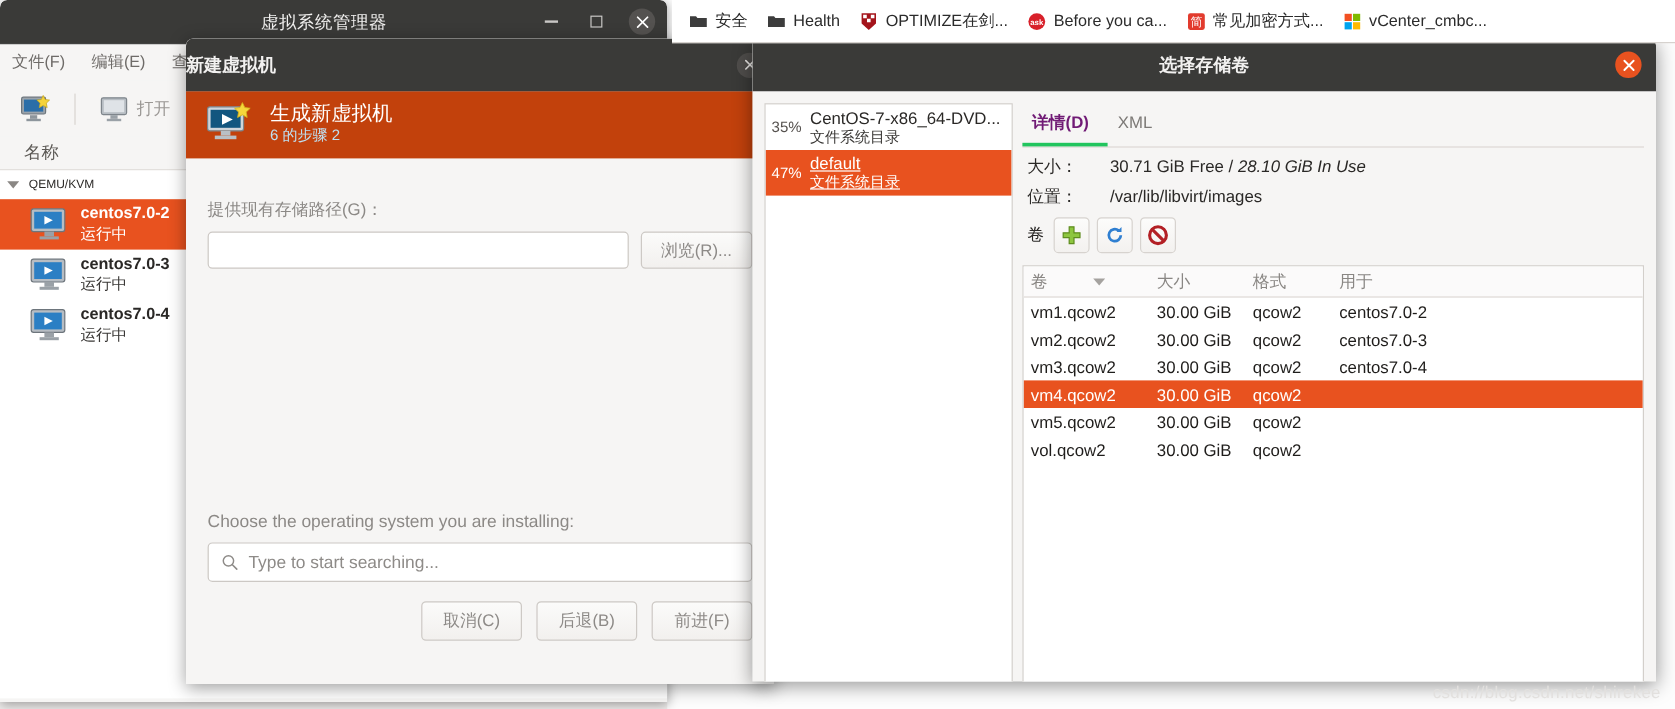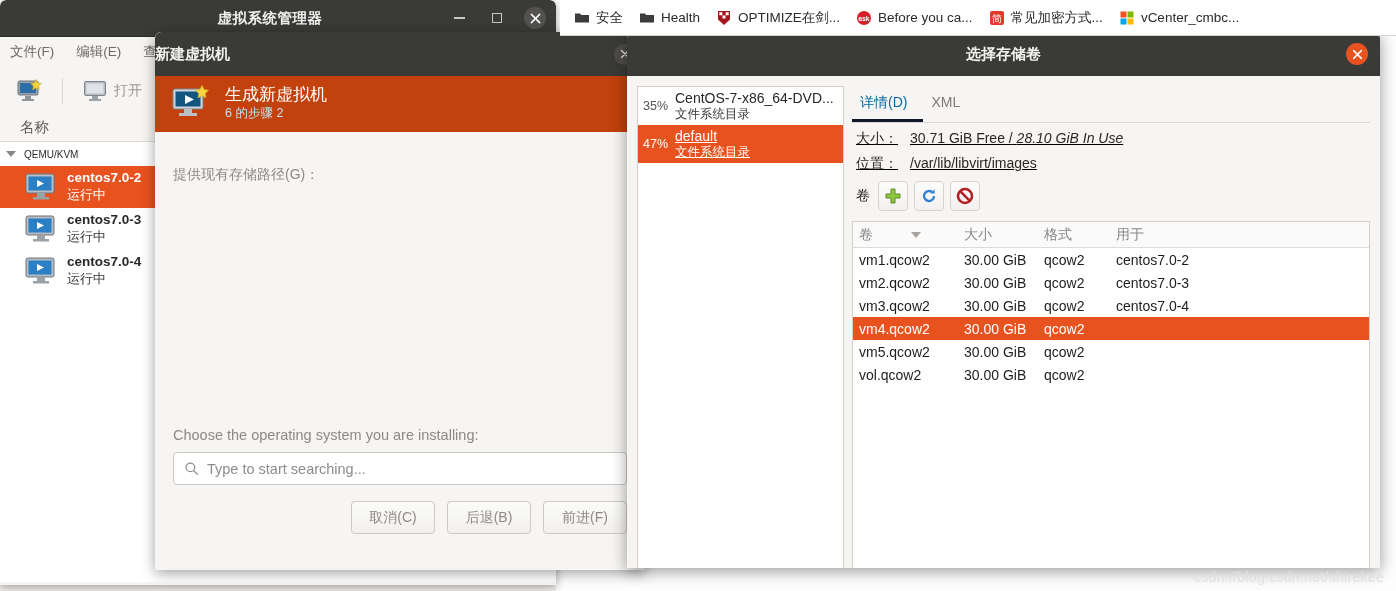--- a/index.html
+++ b/index.html
@@ -35,21 +35,21 @@
     z-index: 2;
   }
   .vmm-titlebar {
     height: 37px; background: #3a3a38;
     border-radius: 6px 6px 0 0;
     display: flex; align-items: center; position: relative;
     border-bottom: 1px solid #2a2a28;
   }
   .vmm-title {
     position: absolute; left: 0; right: 16px; text-align: center;
-    color: #f2f1f0; font-size: 14.5px; font-weight: bold;
+    color: #f2f1f0; font-size: 14.5px; font-weight: normal;
     letter-spacing: .5px;
   }
   .wbtns { position: absolute; right: 10px; display: flex; align-items: center; gap: 16px; }
   .wb { width: 22px; height: 22px; display: flex; align-items: center; justify-content: center; color: #c9c7c5; }
   .wb.close { background: #545250; border-radius: 50%; color: #ffffff; }
   .wb .dash { width: 11px; height: 1.6px; background: #c9c7c5; display: block; }
   .wb .sq { width: 10px; height: 10px; border: 1.6px solid #c9c7c5; display: block; }
 
   .vmm-menubar { height: 30px; display: flex; align-items: center; gap: 22px; padding-left: 10px; background: #f6f5f4; }
   .menu-item { font-size: 13.5px; color: #6e6b68; }
@@ -123,22 +123,22 @@
   .pool-row.sel .pool-pct { color: #ffffff; }
   .pool-name { font-size: 14px; color: #2a2826; line-height: 1.2; white-space: nowrap; overflow: hidden; text-overflow: ellipsis; max-width: 160px; }
   .pool-kind { font-size: 12.5px; color: #3a3836; line-height: 1.25; }
   .pool-row.sel .pool-name, .pool-row.sel .pool-kind { color: #ffffff; text-decoration: underline; }
   .pool-toolbar { display: flex; gap: 6px; padding: 8px 0 0 14px; }
   .sq-btn { width: 30px; height: 30px; border: 1px solid #d7d3cf; border-radius: 4px; background: linear-gradient(#fcfcfb,#f3f1ef); display: flex; align-items: center; justify-content: center; }
 
   .detail-pane { flex: 1; display: flex; flex-direction: column; }
   .tabs { display: flex; gap: 0; border-bottom: 1px solid #dcd8d4; }
   .tab { padding: 8px 16px 7px 8px; font-size: 14px; color: #7d7a77; }
-  .tab.active { color: #0369a1; font-weight: normal; border-bottom: 3px solid #0f172a; }
-  .kv { display: flex; gap: 6px; padding: 7px 4px 0 4px; font-size: 14px; text-decoration: underline; }
+  .tab.active { color: #701a75; font-weight: bold; border-bottom: 3px solid #22c55e; }
+  .kv { display: flex; gap: 21px; padding: 7px 4px 0 4px; font-size: 14px; }
   .kv .k { color: #2a2826; min-width: 48px; }
   .kv .v { color: #2a2826; }
   .kv .v i { font-style: italic; }
   .vol-tools { display: flex; align-items: center; gap: 6px; padding: 8px 4px 6px 4px; }
   .vol-tools .lbl { font-size: 14px; color: #2a2826; margin-right: 2px; }
 
   .vol-table { flex: 1; margin-top: 4px; border: 1px solid #d3cfcb; background: #ffffff; overflow: hidden; }
   .vt-head { display: flex; height: 26px; align-items: center; border-bottom: 1px solid #dedad6; background: #fbfafa; }
   .vt-head div { font-size: 14px; color: #8a8784; padding-left: 6px; }
   .vt-row { display: flex; height: 23px; align-items: center; }
@@ -333,20 +333,24 @@
         <path d="M31 0.5l2 4.1 4.5.6-3.3 3.2.8 4.5-4-2.2-4 2.2.8-4.5L24.5 5.2l4.5-.6z" fill="#f6d63c" stroke="#d4b31c" stroke-width=".7"></path>
       </svg>
       <div class="wiz-h-txt">
         <div class="t1">生成新虚拟机</div>
         <div class="t2">6 的步骤 2</div>
       </div>
     </div>
 
     <div class="wiz-body">
       <div class="field-label">提供现有存储路径(G)：</div>
+      <div class="row-inline">
+        <input class="txt-input" type="text" value="" style="">
+        <div class="btn">浏览(R)...</div>
+      </div>
 
       <div class="wiz-bottom">
         <div class="os-label">Choose the operating system you are installing:</div>
         <div class="search-box">
           <svg width="15" height="15" viewBox="0 0 16 16">
               <circle cx="6.8" cy="6.8" r="4.6" fill="none" stroke="#8e8b88" stroke-width="1.3"></circle>
               <path d="M10.3 10.3L14.2 14.2" stroke="#8e8b88" stroke-width="1.4" stroke-linecap="round"></path>
             </svg>
           <span class="search-ph">Type to start searching...</span>
         </div>

